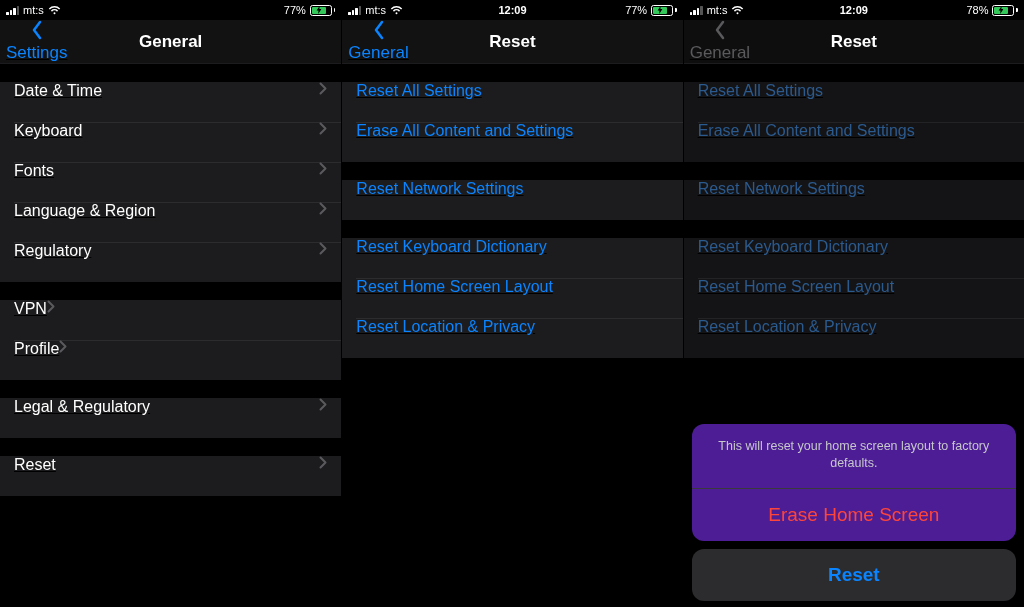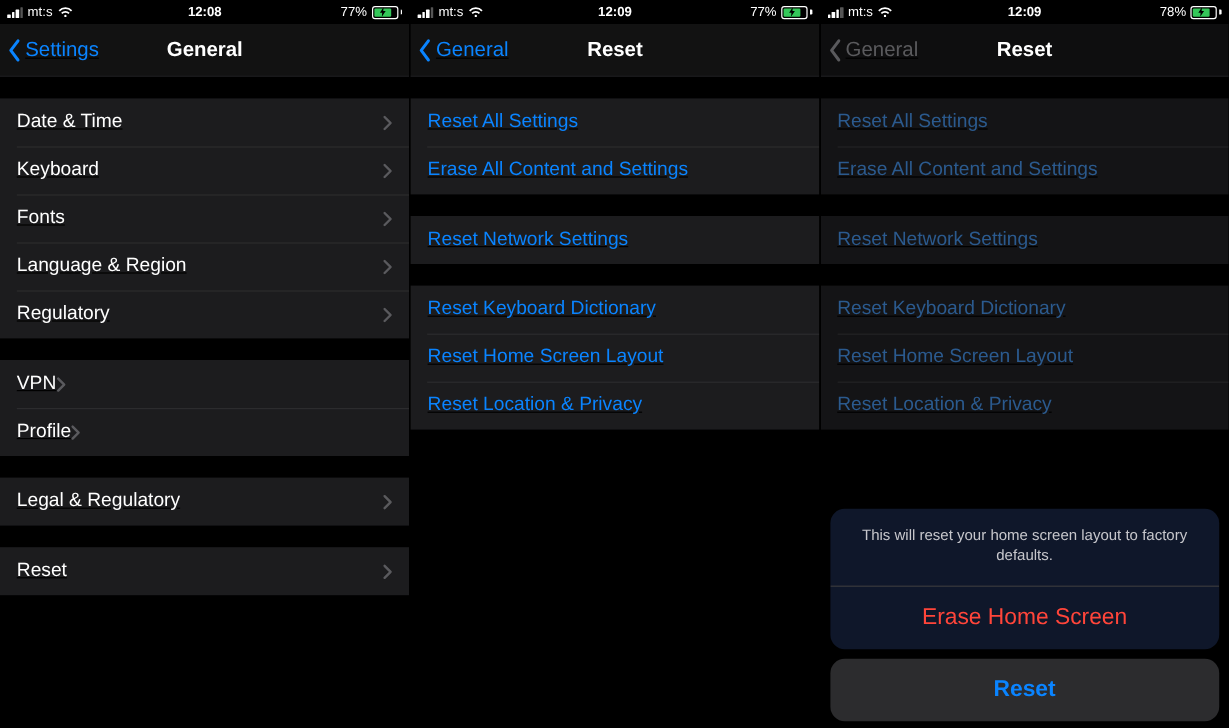--- a/index.html
+++ b/index.html
@@ -18,40 +18,40 @@
   .b1{height:3px}.b2{height:5px}.b3{height:7px}.b4{height:9px}
   .wifi-icon { width: 13px; height: 10px; }
   .batt { display:flex; align-items:center; gap:2px; }
   .batt-shell { width: 22px; height: 11px; border: 1px solid #fff; border-radius: 2.5px; position: relative; }
   .batt-tip { width: 1.5px; height: 4px; background: #fff; border-radius: 0 1px 1px 0; }
   .batt-fill { position: absolute; left: 1px; top: 1px; bottom: 1px; background: #34c759; border-radius: 1px; display:flex; align-items:center; justify-content:center;}
   .bolt { width: 6px; height: 8px; }
 
   
   .navbar { height: 44px; display: flex; align-items: center; position: relative; border-bottom: 1px solid #1c1c1e; background: #121212; }
-  .back { display: flex; align-items: center; gap: 3px; padding-left: 6px; font-size: 17px; color: #0a84ff; }
+  .back { display: flex; align-items: center; gap: 3px; padding-left: 6px; font-size: 17px; color: #0a84ff; flex-direction: column; }
   .back.dimmed { color: #5a5a5d; }
   .chev { width: 12px; height: 20px; }
   .title { position: absolute; left: 0; right: 0; text-align: center; font-size: 17px; font-weight: 600; }
 
   
   .content { height: calc(607px - 64px); overflow: hidden; }
   .spacer { height: 18px; }
   .group { background: #1c1c1e; }
-  .row { display: flex; align-items: center; height: 40px; padding: 0 14px; position: relative; font-size: 16px; }
+  .row { display: flex; align-items: flex-start; height: 40px; padding: 0 14px; position: relative; font-size: 16px; }
   .row + .row::before { content: ""; position: absolute; left: 14px; right: 0; top: 0; height: 1px; background: #2c2c2e; }
   .row-label { color: #fff; white-space: nowrap; }
   .row-label.link { color: #0a84ff; }
   .row-label.link.dimmed { color: #2b5a8e; }
   .row-value { flex: 1; text-align: right; color: #8e8e93; padding-right: 6px; white-space: nowrap; overflow: hidden; text-overflow: ellipsis; }
   .disclosure { width: 8px; height: 13px; opacity: .55; flex-shrink: 0; }
 
   
   .sheet-wrap { position: absolute; left: 8px; right: 8px; bottom: 6px; }
-  .sheet { background: #0f172a; border-radius: 12px; overflow: hidden; margin-top: 48px; }
+  .sheet { background: #4c1d95; border-radius: 12px; overflow: hidden; margin-top: 48px; }
   .sheet-msg { padding: 14px 18px 16px; text-align: center; font-size: 12.5px; color: #c7c7cc; line-height: 1.35; }
   .sheet-sep { height: 1px; background: #3a3a3c; }
   .sheet-btn { height: 52px; display:flex; align-items:center; justify-content:center; font-size: 19px; }
   .sheet-btn.destructive { color: #ff453a; }
   .cancel { margin-top: 8px; background: #2c2c2e; border-radius: 12px; height: 52px; display:flex; align-items:center; justify-content:center; font-size: 19px; font-weight: 600; color: #0a84ff; }
 
   .phone.dimmed .navbar { background:#0e0e0f; }
   .phone.dimmed .group { background:#141416; }
   .phone.dimmed .row + .row::before { background:#232325; }
 </style>
@@ -66,21 +66,20 @@
         <span class="b1"></span>
             <span class="b2"></span>
             <span class="b3"></span>
             <span class="b4 dim"></span>
       </div>
       <span>mt:s</span>
       <svg class="wifi-icon" viewBox="0 0 16 12">
             <path d="M8 11.2a1.2 1.2 0 100-2.4 1.2 1.2 0 000 2.4zM3.6 6.7a6.2 6.2 0 018.8 0l-1.3 1.3a4.4 4.4 0 00-6.2 0L3.6 6.7zM1 4.1a9.9 9.9 0 0114 0L13.7 5.4a8 8 0 00-11.4 0L1 4.1z" fill="#fff"></path>
           </svg>
     </div>
-    <div class="sb-center">12:08</div>
     <div class="sb-right">
       <span>77%</span>
       <div class="batt">
         <div class="batt-shell">
               <div class="batt-fill" style="width:14px">
                 <svg class="bolt" viewBox="0 0 6 8">
                   <path d="M3.6 0L0.6 4.6h1.9L2.2 8 5.4 3.1H3.4L3.6 0z" fill="#000"></path>
                 </svg>
               </div>
             </div>

